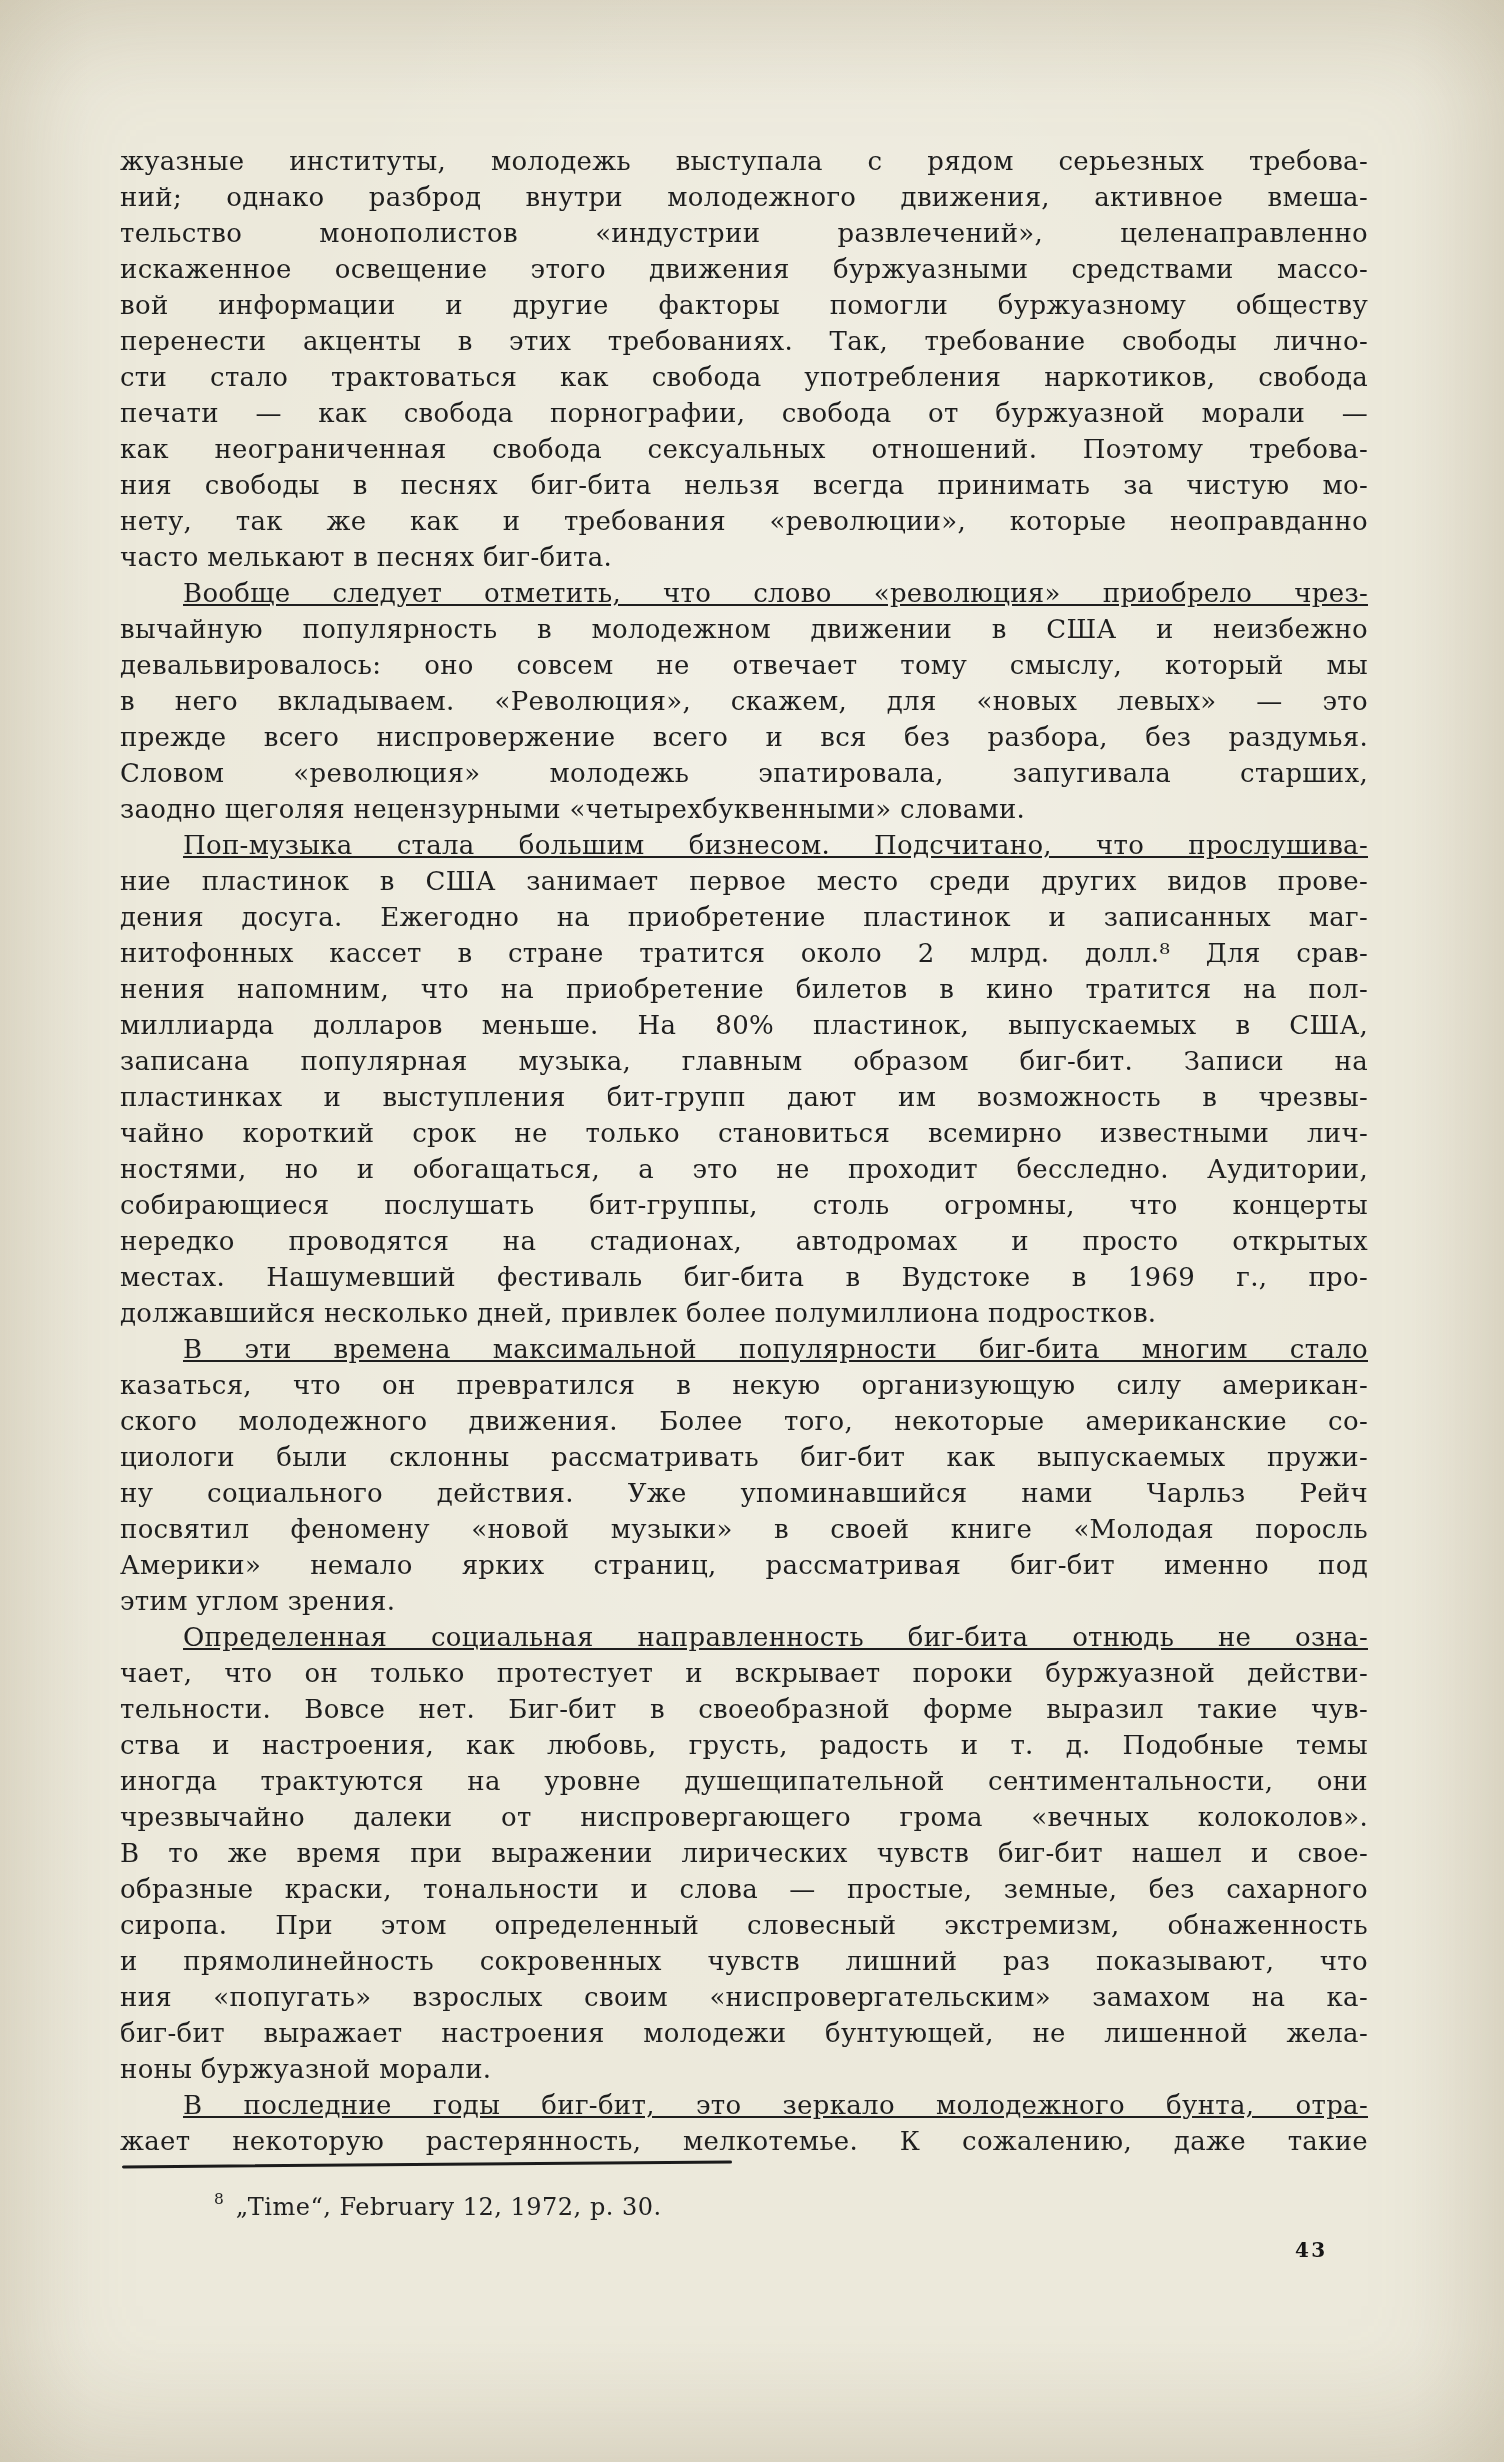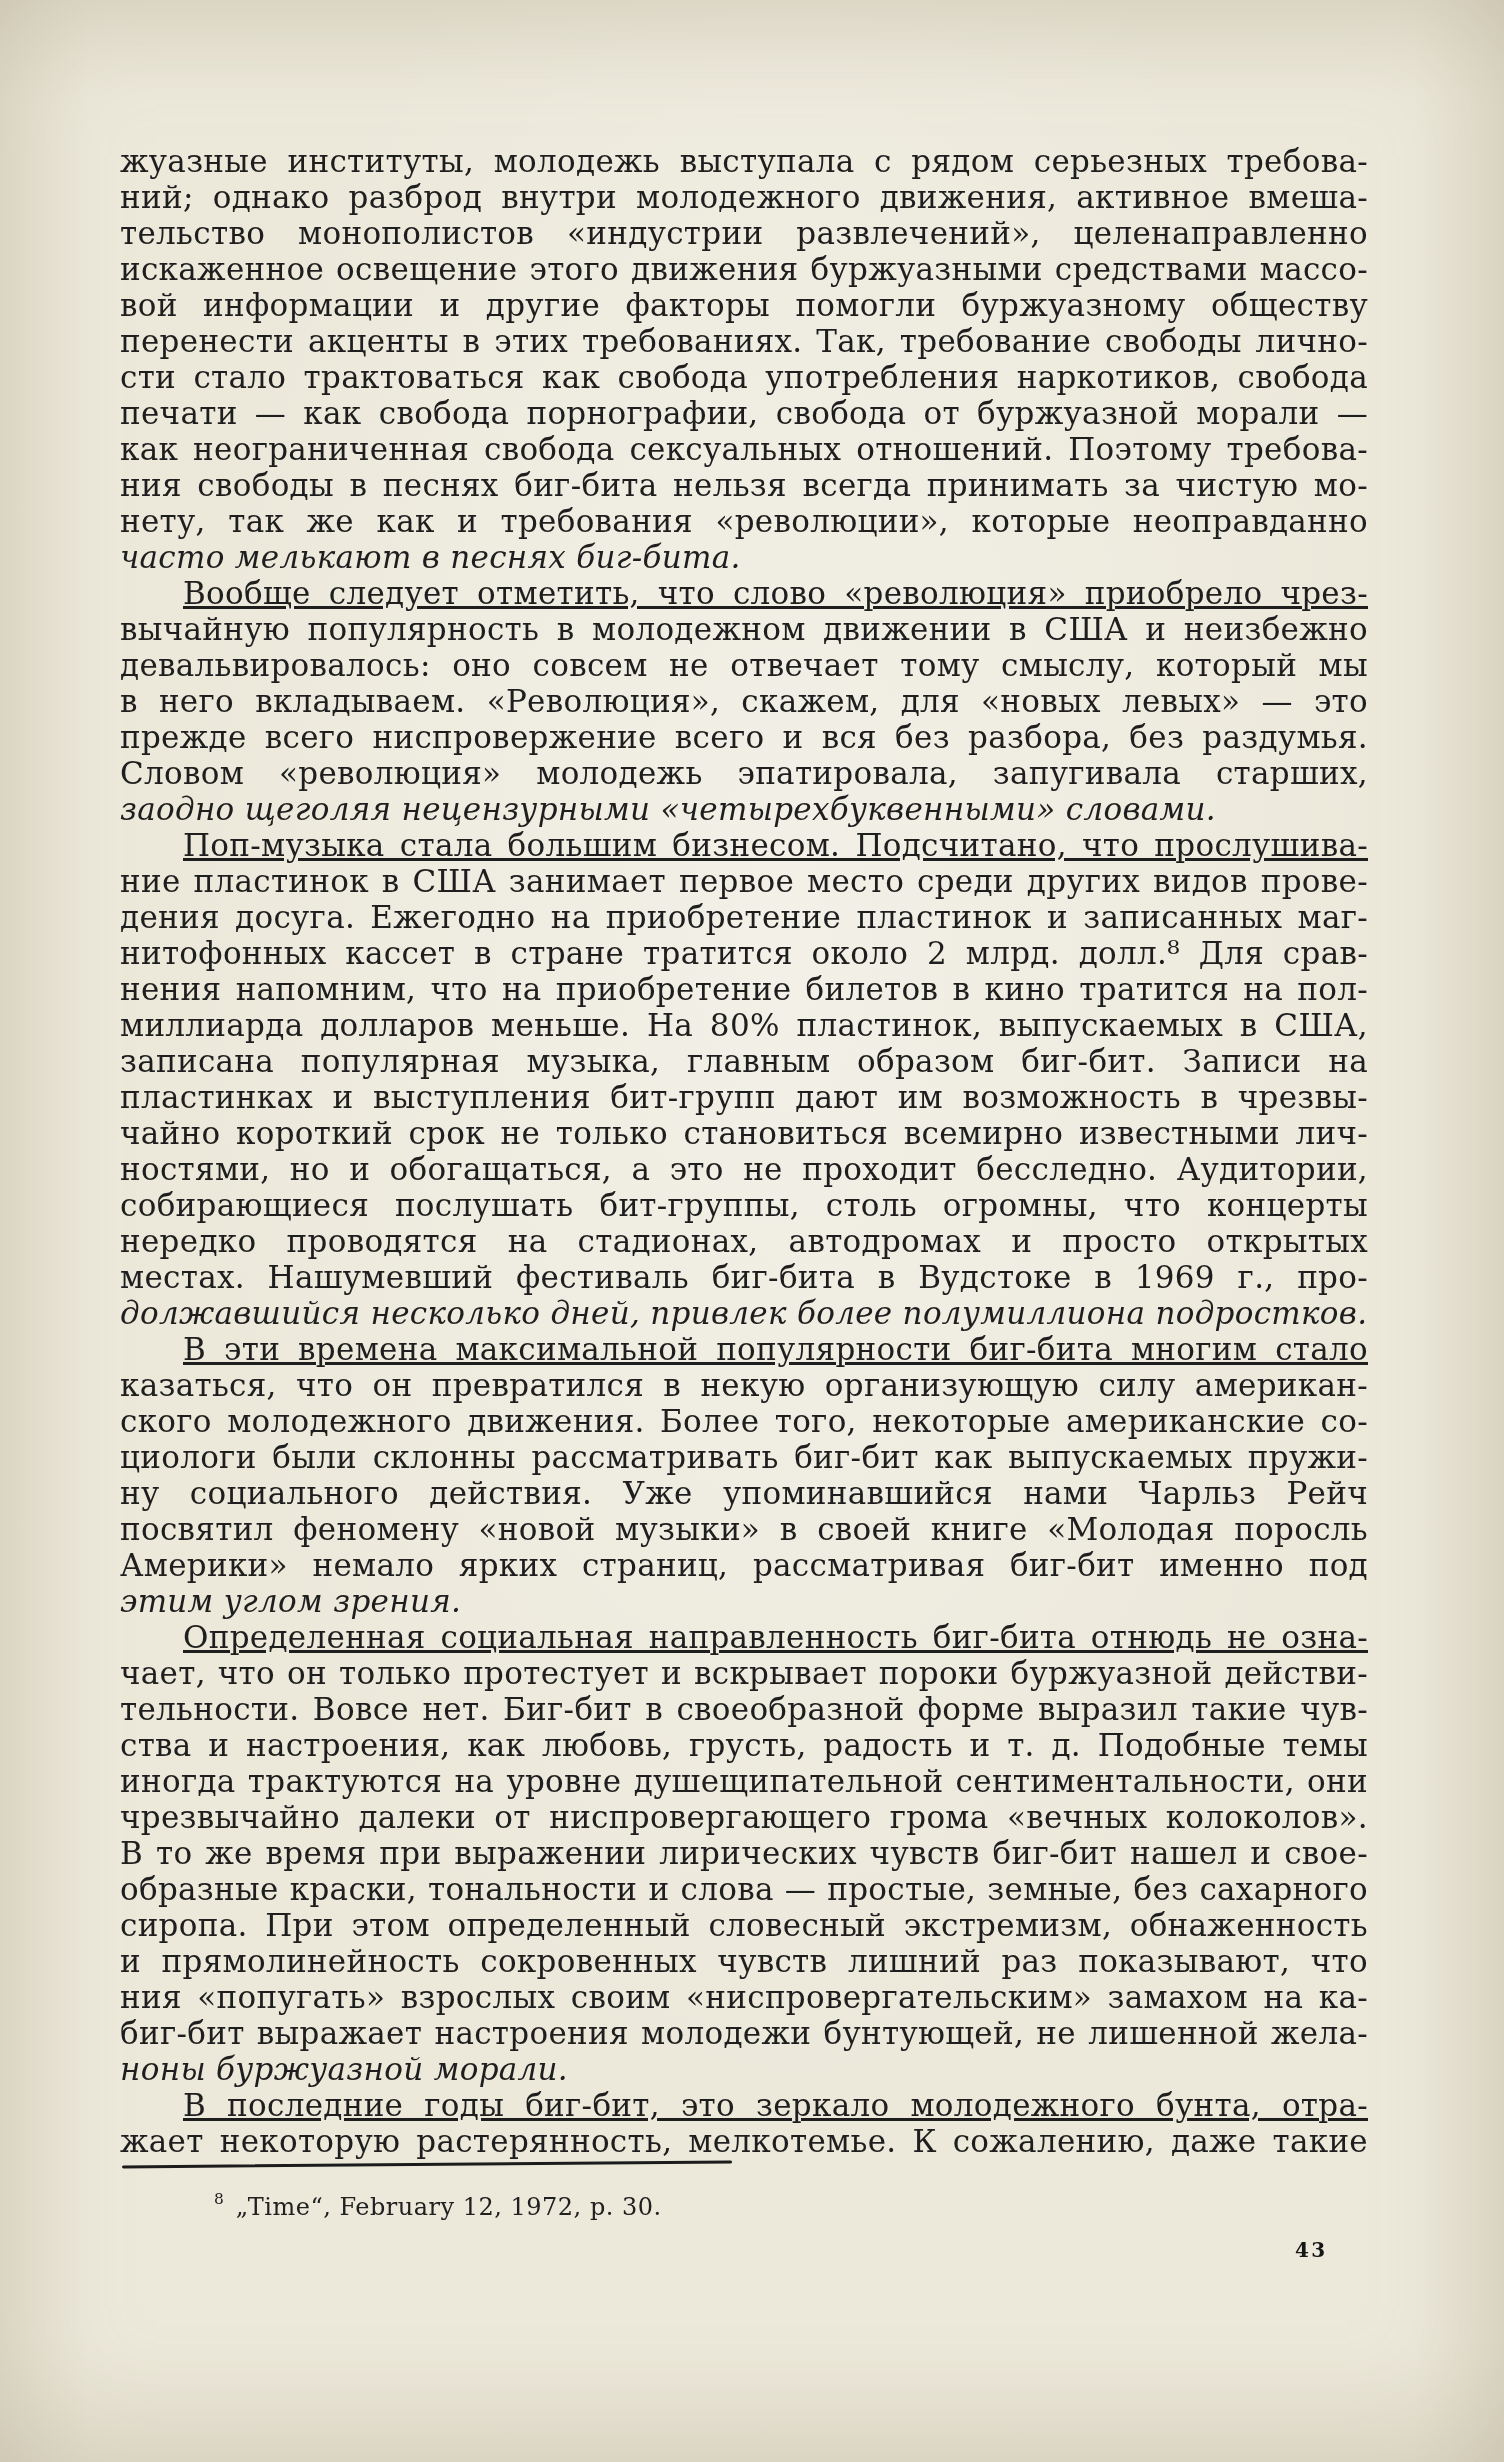--- a/index.html
+++ b/index.html
@@ -22,33 +22,32 @@
       radial-gradient(ellipse at 52% 38%, rgba(255,255,255,0.35) 0%, rgba(255,255,255,0) 55%),
       linear-gradient(90deg, rgba(173,160,128,0.10) 0%, rgba(0,0,0,0) 6%, rgba(0,0,0,0) 94%, rgba(173,160,128,0.12) 100%),
       linear-gradient(0deg, rgba(173,160,128,0.10) 0%, rgba(0,0,0,0) 5%, rgba(0,0,0,0) 96%, rgba(173,160,128,0.10) 100%);
     box-shadow: inset 0 0 130px rgba(150,138,104,0.28);
   }
   .text-block {
     position: absolute;
     left: 120px;
     top: 143px;
     width: 1248px;
-    font-size: 31px;
+    font-size: 26px;
     line-height: 36px;
     color: #1e1e1e;
     letter-spacing: 0.3px;
   }
   .line {
     text-align: justify;
     text-align-last: justify;
     min-height: 36px;
   }
   .line.last {
     text-align-last: left;
-    font-style: italic;
   }
   .line.indented {
     text-indent: 63px;
     text-decoration: underline;
   }
   .footnote-rule {
     position: absolute;
     left: 122px;
     top: 2163px;
     width: 610px;

